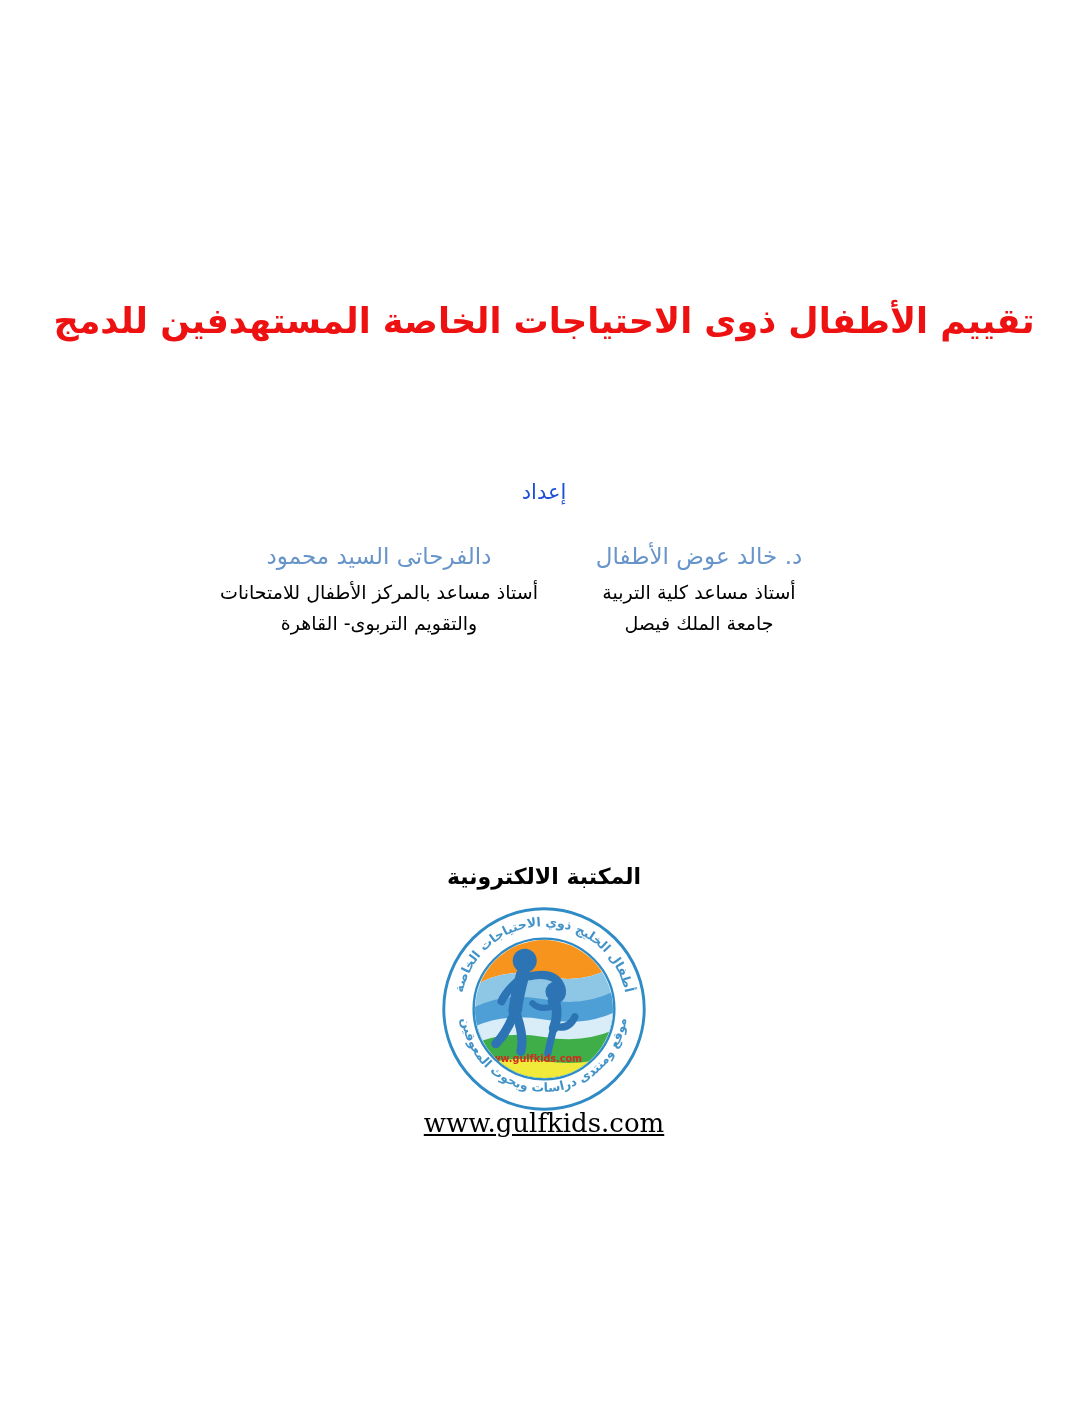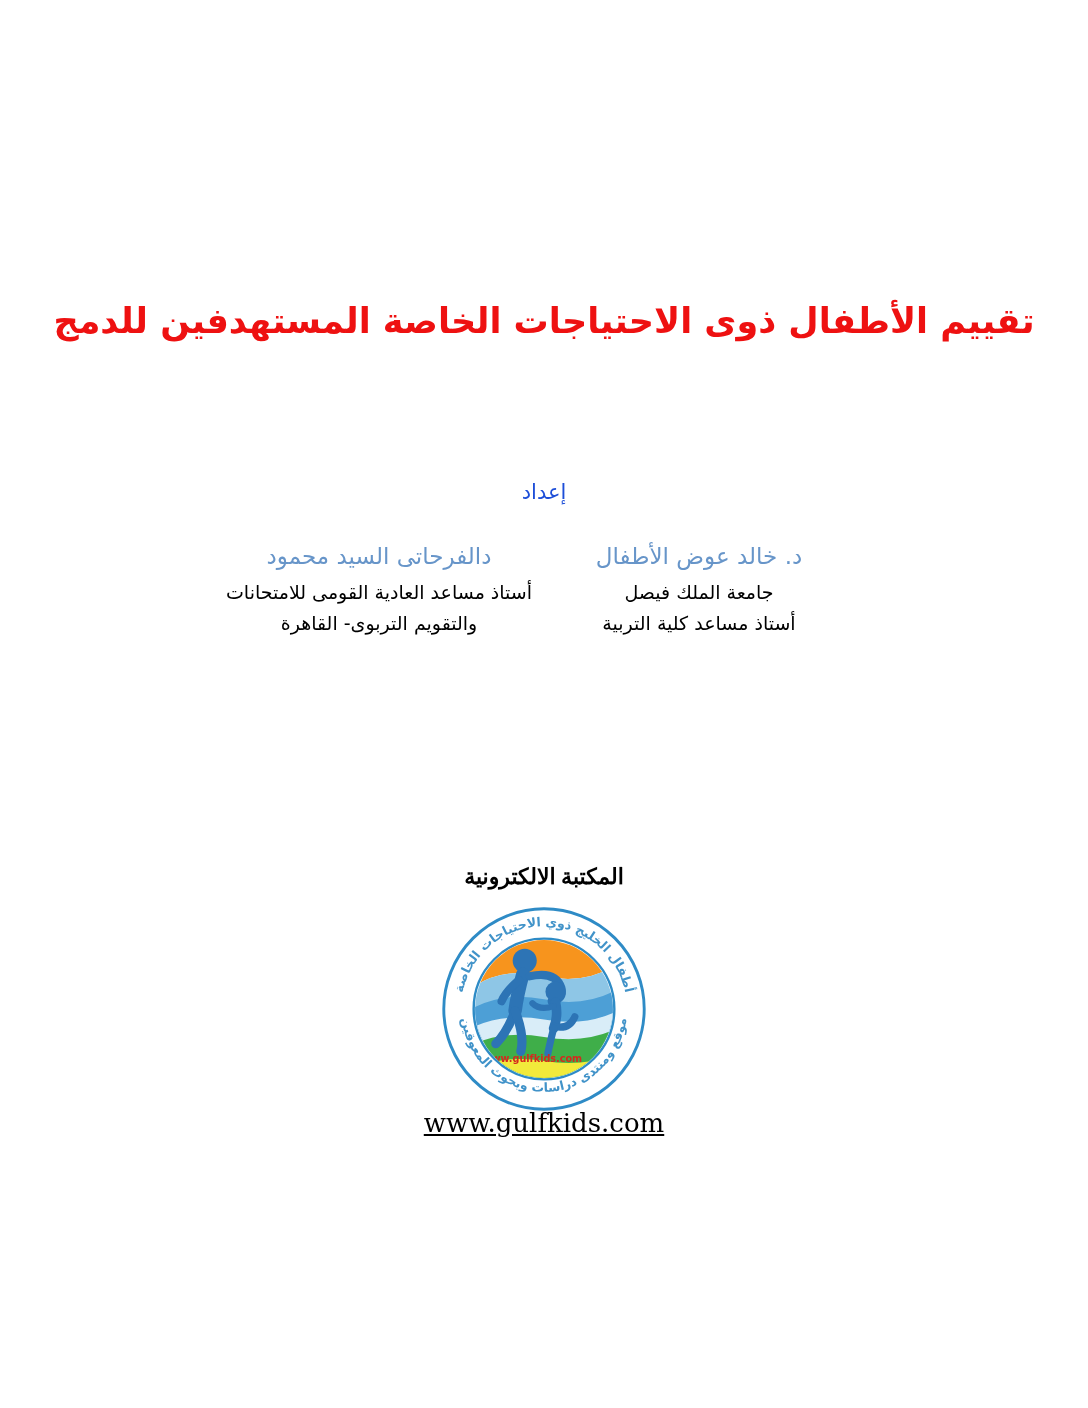--- a/index.html
+++ b/index.html
@@ -64,21 +64,20 @@
   .library {
     position: absolute;
     top: 864px;
     left: 0;
     right: 0;
     text-align: center;
     direction: rtl;
     color: #000;
     font-weight: bold;
     font-size: 22px;
-    font-family: Liberation Serif, serif;
   }
   .logo {
     position: absolute;
     top: 903px;
     left: 50%;
     transform: translateX(-50%);
     width: 212px;
     height: 212px;
   }
   .site-link {
@@ -114,26 +113,26 @@
 
   <div class="doc-title" dir="rtl">
     <div>تقييم الأطفال ذوى الاحتياجات الخاصة المستهدفين للدمج</div>
   </div>
 
   <div class="prepared" dir="rtl">إعداد</div>
 
   <div class="authors">
     <div class="author">
       <div class="author-name">د. خالد عوض الأطفال</div>
+      <div class="author-role">أستاذ مساعد كلية التربية</div>
       <div class="author-role">جامعة الملك فيصل</div>
-      <div class="author-role">أستاذ مساعد كلية التربية</div>
     </div>
     <div class="author">
       <div class="author-name">دالفرحاتى السيد محمود</div>
-      <div class="author-role">أستاذ مساعد العادية القومى للامتحانات</div>
+      <div class="author-role">أستاذ مساعد بالمركز الأطفال للامتحانات</div>
       <div class="author-role">والتقويم التربوى- القاهرة</div>
     </div>
   </div>
 
   <div class="library" dir="rtl">المكتبة الالكترونية</div>
 
   <div class="logo">
     <svg width="212" height="212" viewBox="0 0 220 220" xmlns="http://www.w3.org/2000/svg">
       <defs>
         <clipPath id="innerClip">

